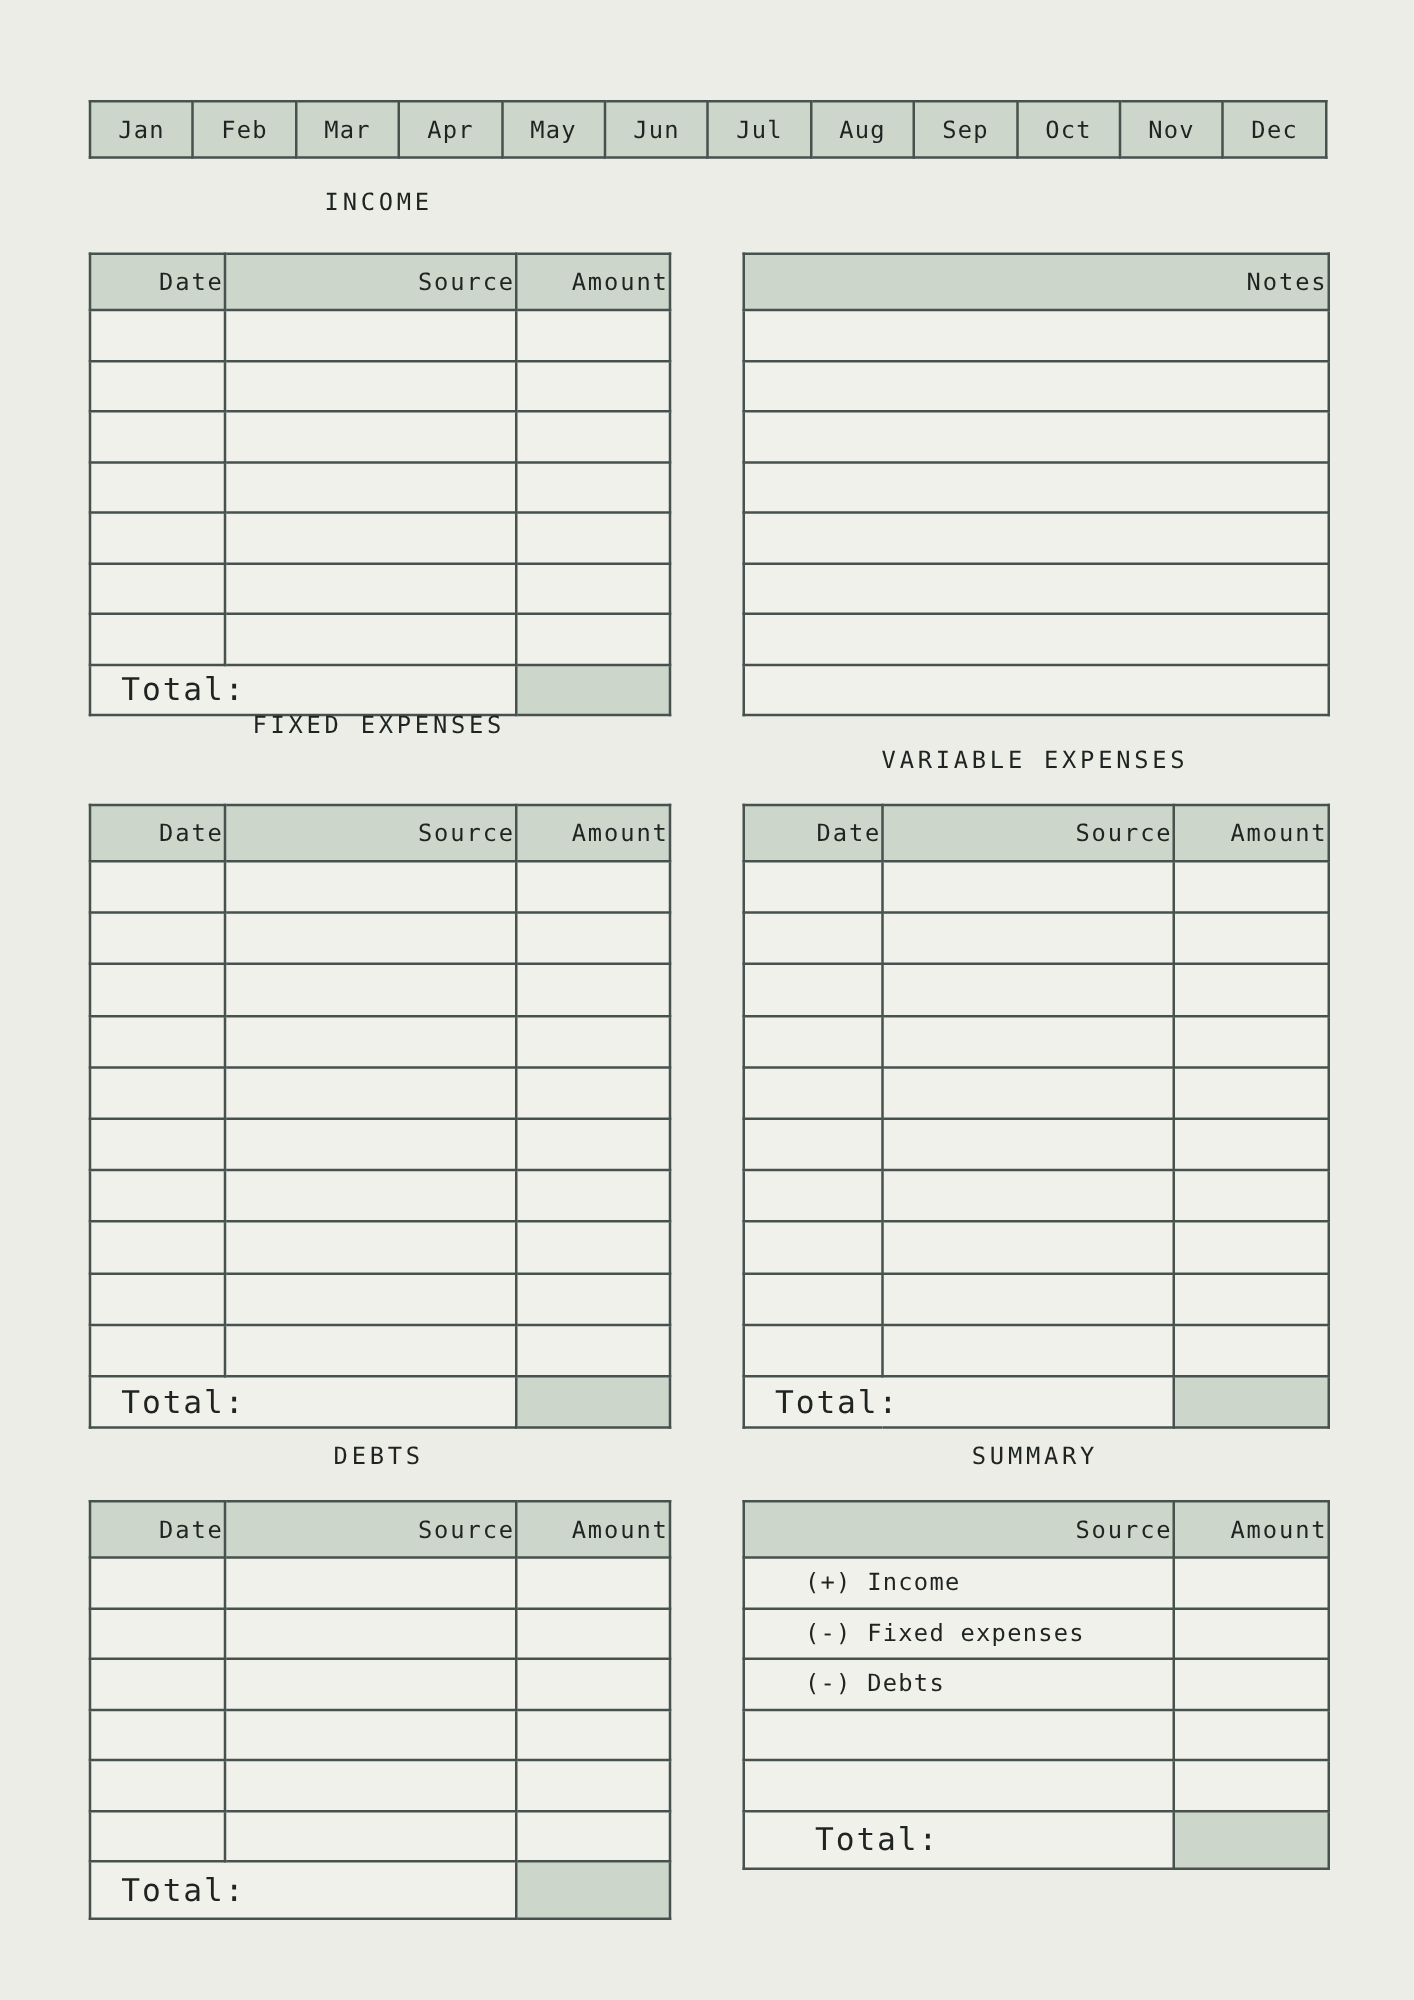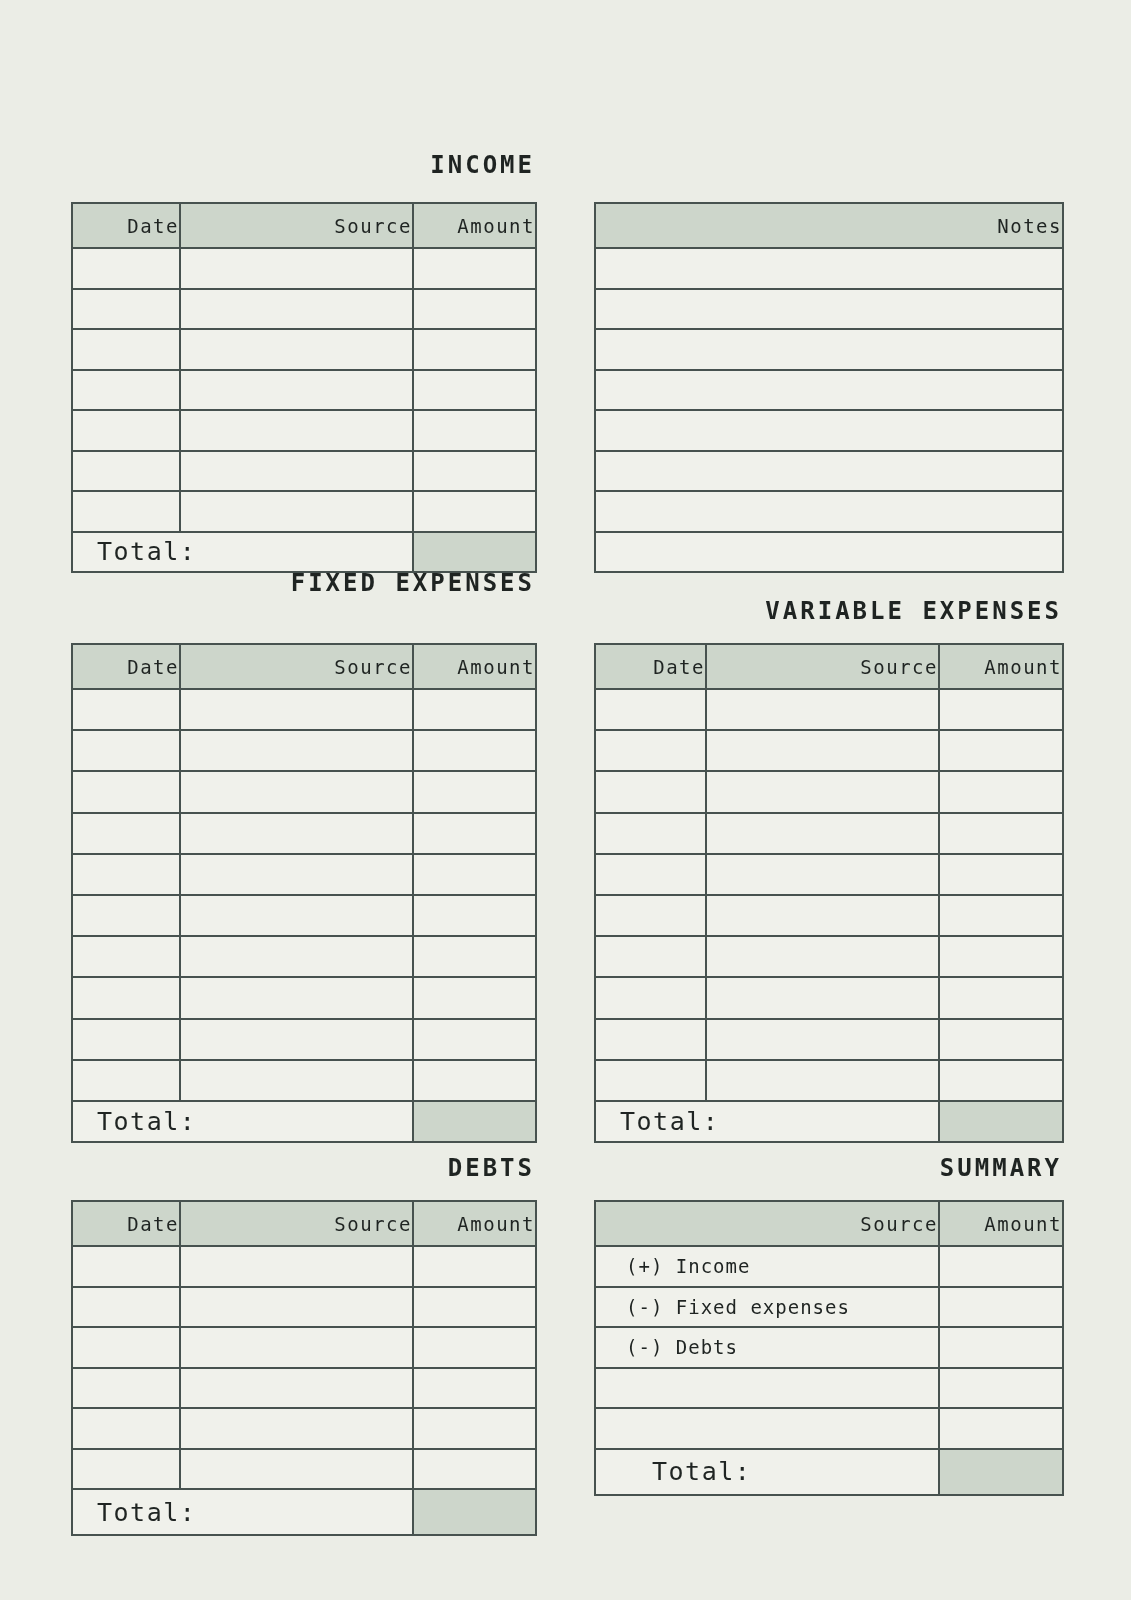--- a/index.html
+++ b/index.html
@@ -18,22 +18,22 @@
     font-weight:normal;
     vertical-align:middle;
     padding:0;
     font-size:19px;
     letter-spacing:1.5px;
   }
   th{background:#cdd6cb;text-align:right;height:43px}
   .shaded{background:#cdd6cb}
 
   .section-title{
-    position:absolute;text-align:right;
-    font-size:24px;letter-spacing:3px;color:#1f2422;font-weight:bold;
+    position:absolute;text-align:center;
+    font-size:19px;letter-spacing:3px;color:#1f2422;
   }
 
   
   .month-table{left:71px;top:80px;width:991px;height:43px}
   .month-table td{height:43px;text-align:center;background:#cdd6cb;letter-spacing:1px}
 
   
   .tbl-left{left:71px;width:464px}
   .tbl-right{left:594px;width:468px}
 
@@ -41,33 +41,51 @@
   .fixed-table,.variable-table{top:643px}
   .debts-table,.summary-table{top:1200px}
 
   .income-table td,.notes-table td{height:38.5px}
   .fixed-table td,.variable-table td{height:39.2px}
   .debts-table td,.summary-table td{height:38.5px}
   .debts-table tr.total-row td,.summary-table tr.total-row td{height:44px}
 
   .total-label-cell{text-align:left;padding-left:24px;font-size:25px}
   .summary-table .total-label-cell{padding-left:56px}
-  .line-label{text-align:left;padding-left:30px;letter-spacing:1px}
+  .line-label{text-align:left;padding-left:48px;letter-spacing:1px}
 
   .t-income{left:71px;top:151px;width:464px}
   .t-fixed{left:71px;top:569px;width:464px}
   .t-variable{left:594px;top:597px;width:468px}
   .t-debts{left:71px;top:1154px;width:464px}
   .t-summary{left:594px;top:1154px;width:468px}
 </style>
 </head>
 <body>
 
 <div class="page">
 
+  <table class="month-table">
+    <tbody>
+        <tr>
+      <td>Jan</td>
+      <td>Feb</td>
+      <td>Mar</td>
+      <td>Apr</td>
+      <td>May</td>
+      <td>Jun</td>
+      <td>Jul</td>
+      <td>Aug</td>
+      <td>Sep</td>
+      <td>Oct</td>
+      <td>Nov</td>
+      <td>Dec</td>
+    </tr>
+  </tbody>
+    </table>
 
   <div class="section-title t-income">INCOME</div>
 
   <table class="income-table tbl-left">
     <colgroup>
         <col style="width:108px">
         <col style="width:233px">
         <col style="width:123px">
       </colgroup>
     <tbody>

